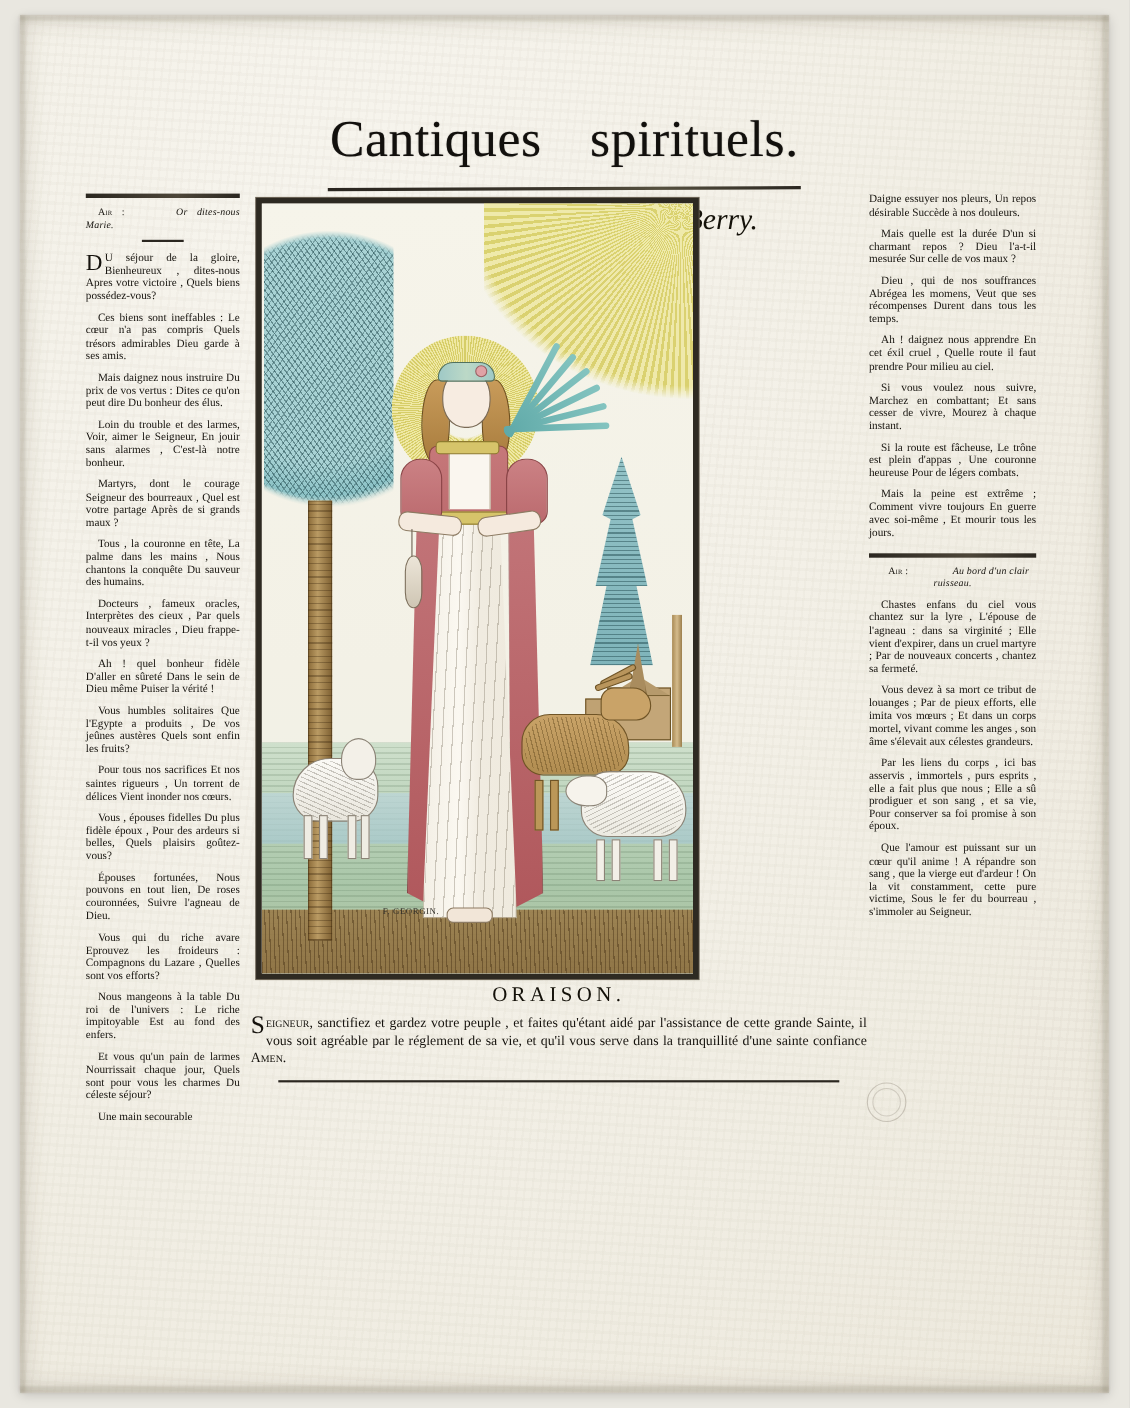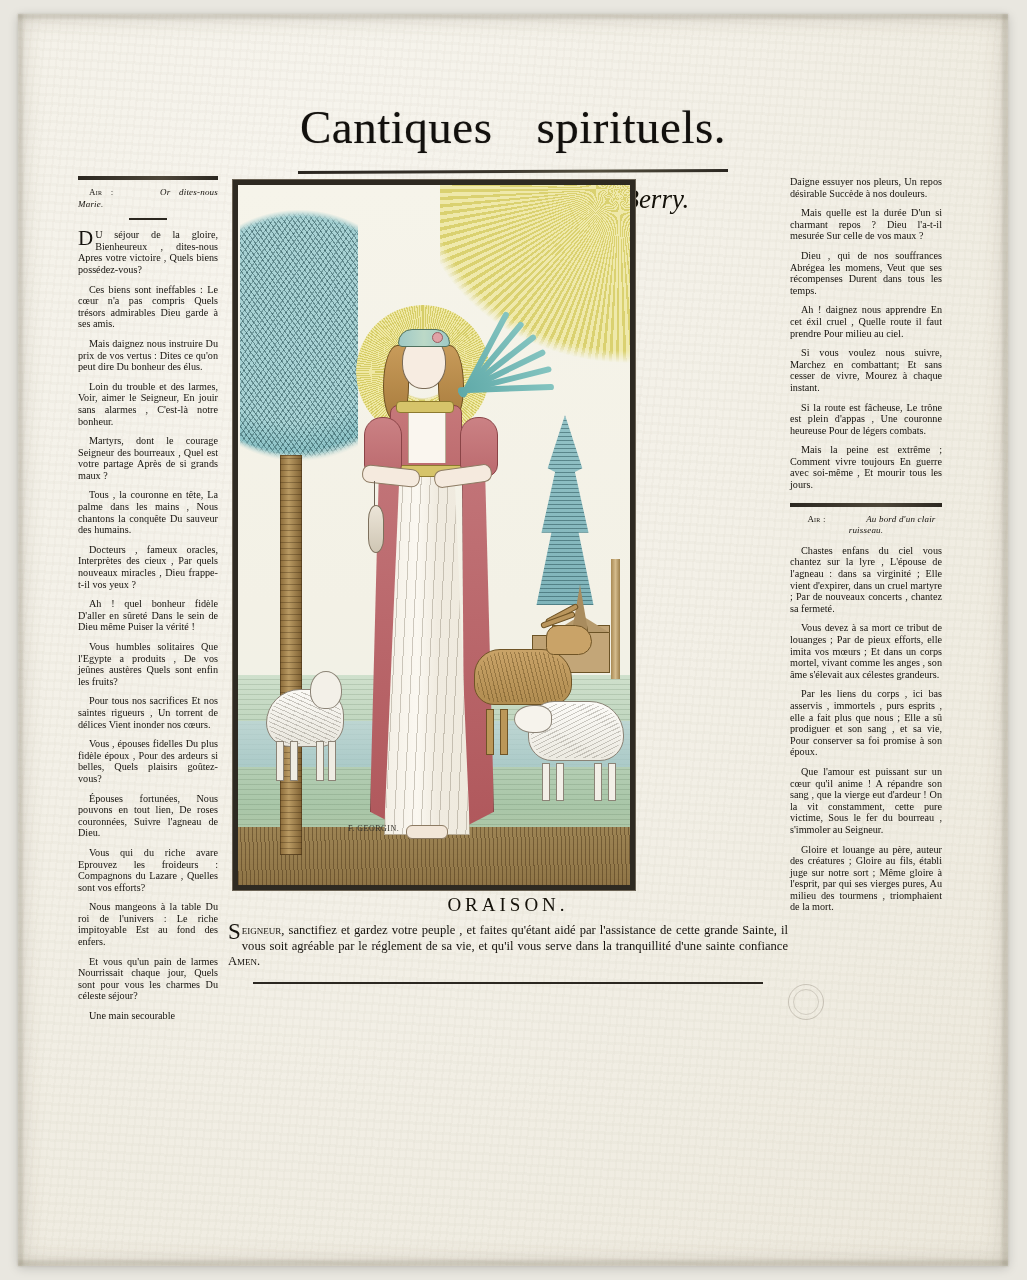--- a/index.html
+++ b/index.html
@@ -632,21 +632,20 @@
         <div class="rule-heavy"></div>
         <p class="airline centered">
           <span>Air :</span>
           <span class="tune">Au bord d'un clair ruisseau.</span>
         </p>
 
         <p>Chastes enfans du ciel vous chantez sur la lyre , L'épouse de l'agneau : dans sa virginité ; Elle vient d'expirer, dans un cruel martyre ; Par de nouveaux concerts , chantez sa fermeté.</p>
         <p>Vous devez à sa mort ce tribut de louanges ; Par de pieux efforts, elle imita vos mœurs ; Et dans un corps mortel, vivant comme les anges , son âme s'élevait aux célestes grandeurs.</p>
         <p>Par les liens du corps , ici bas asservis , immortels , purs esprits , elle a fait plus que nous ; Elle a sû prodiguer et son sang , et sa vie, Pour conserver sa foi promise à son époux.</p>
         <p>Que l'amour est puissant sur un cœur qu'il anime ! A répandre son sang , que la vierge eut d'ardeur ! On la vit constamment, cette pure victime, Sous le fer du bourreau , s'immoler au Seigneur.</p>
-        <p>Gloire et louange au père, auteur des créatures ; Gloire au fils, établi juge sur notre sort ; Même gloire à l'esprit, par qui ses vierges pures, Au milieu des tourmens , triomphaient de la mort.</p>
       </div>
 
       <div class="oraison">
         <div class="oraison-title">ORAISON.</div>
         <div class="oraison-body"><span class="big">S</span><span class="sc">eigneur</span><span>, sanctifiez et gardez votre peuple , et faites qu'étant aidé par l'assistance de cette grande Sainte, il vous soit agréable par le réglement de sa vie, et qu'il vous serve dans la tranquillité d'une sainte confiance </span><span class="sc">Amen.</span></div>
         <div class="imprint-rule"></div>
       </div>
 
     </div>
   </div>

